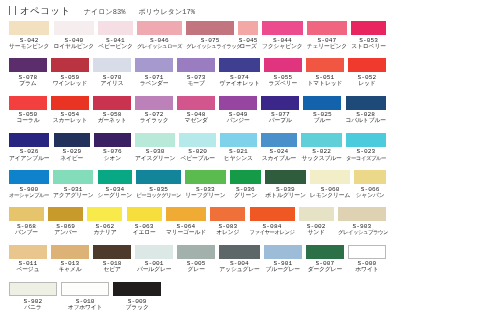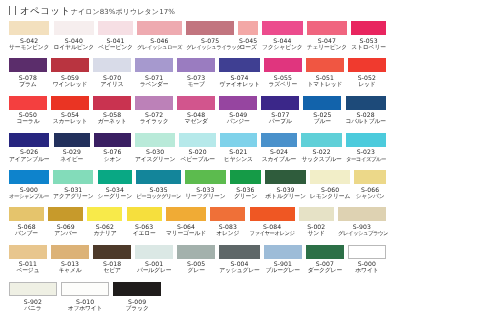--- a/index.html
+++ b/index.html
@@ -12,20 +12,21 @@
     background: #ffffff;
     font-family: "DejaVu Sans", "Liberation Sans", sans-serif;
     overflow: hidden;
   }
   #sheet {
     position: relative;
     width: 390px;
     height: 320px;
     box-sizing: border-box;
     background: #ffffff;
+    font-family: Liberation Mono, monospace;
   }
 
   
   #header {
     display: flex;
     align-items: baseline;
     padding: 5px 0 0 9px;
     height: 18px;
     box-sizing: border-box;
   }
@@ -41,20 +42,21 @@
   }
   #brand-name {
     font-size: 9.5px;
     color: #2b2b2b;
     letter-spacing: 0.4px;
     font-weight: 500;
   }
   .comp-item {
     font-size: 7px;
     color: #4a4a4a;
+    margin-left: 13px;
     letter-spacing: 0.1px;
   }
 
   
   #grid {
     position: relative;
     padding: 3px 0 0 9px;
   }
   .swatch-row {
     display: flex;

